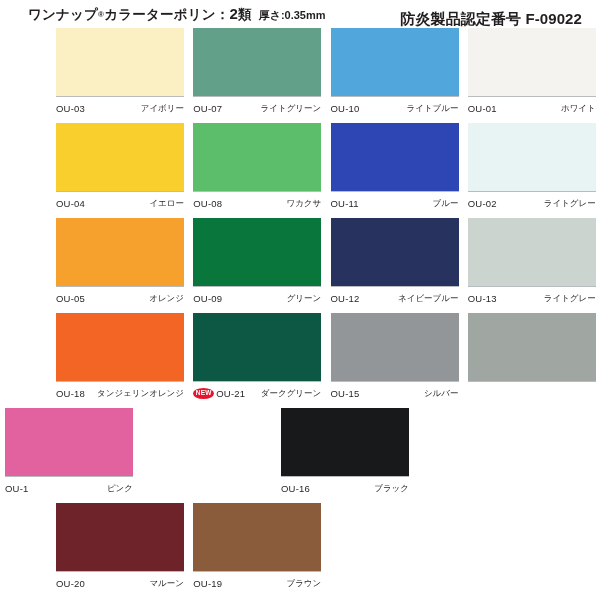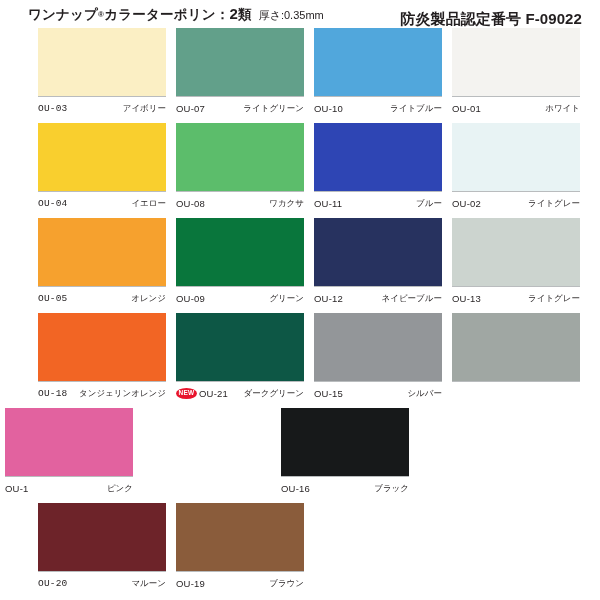--- a/index.html
+++ b/index.html
@@ -43,21 +43,21 @@
     font-size: 8px;
     vertical-align: 2px;
     font-weight: bold;
   }
   .header-title .cls {
     font-size: 15px;
     font-weight: bold;
   }
   .header-thickness {
     font-size: 11px;
-    font-weight: normal;
+    font-weight: bold;
     margin-left: 7px;
     letter-spacing: 0;
   }
   .header-cert {
     position: absolute;
     right: 18px;
     top: 10px;
     font-size: 15px;
     font-weight: bold;
     letter-spacing: 0.1px;
@@ -74,21 +74,21 @@
   }
   .row {
     display: flex;
     height: 95px;
   }
   .cell {
     width: 133px;
     margin-right: 0;
     position: relative;
   }
-  .cell-pad-0 { margin-left: 38px; font-family: Liberation Mono, monospace; }
+  .cell-pad-0 { margin-left: 56px; }
   .cell-pad { margin-left: 5px; }
 
   .swatch {
     width: 128px;
     height: 68px;
     border-bottom: 1px solid #b9bcbe;
     box-sizing: content-box;
   }
   .swatch.empty {
     border-bottom: none;

